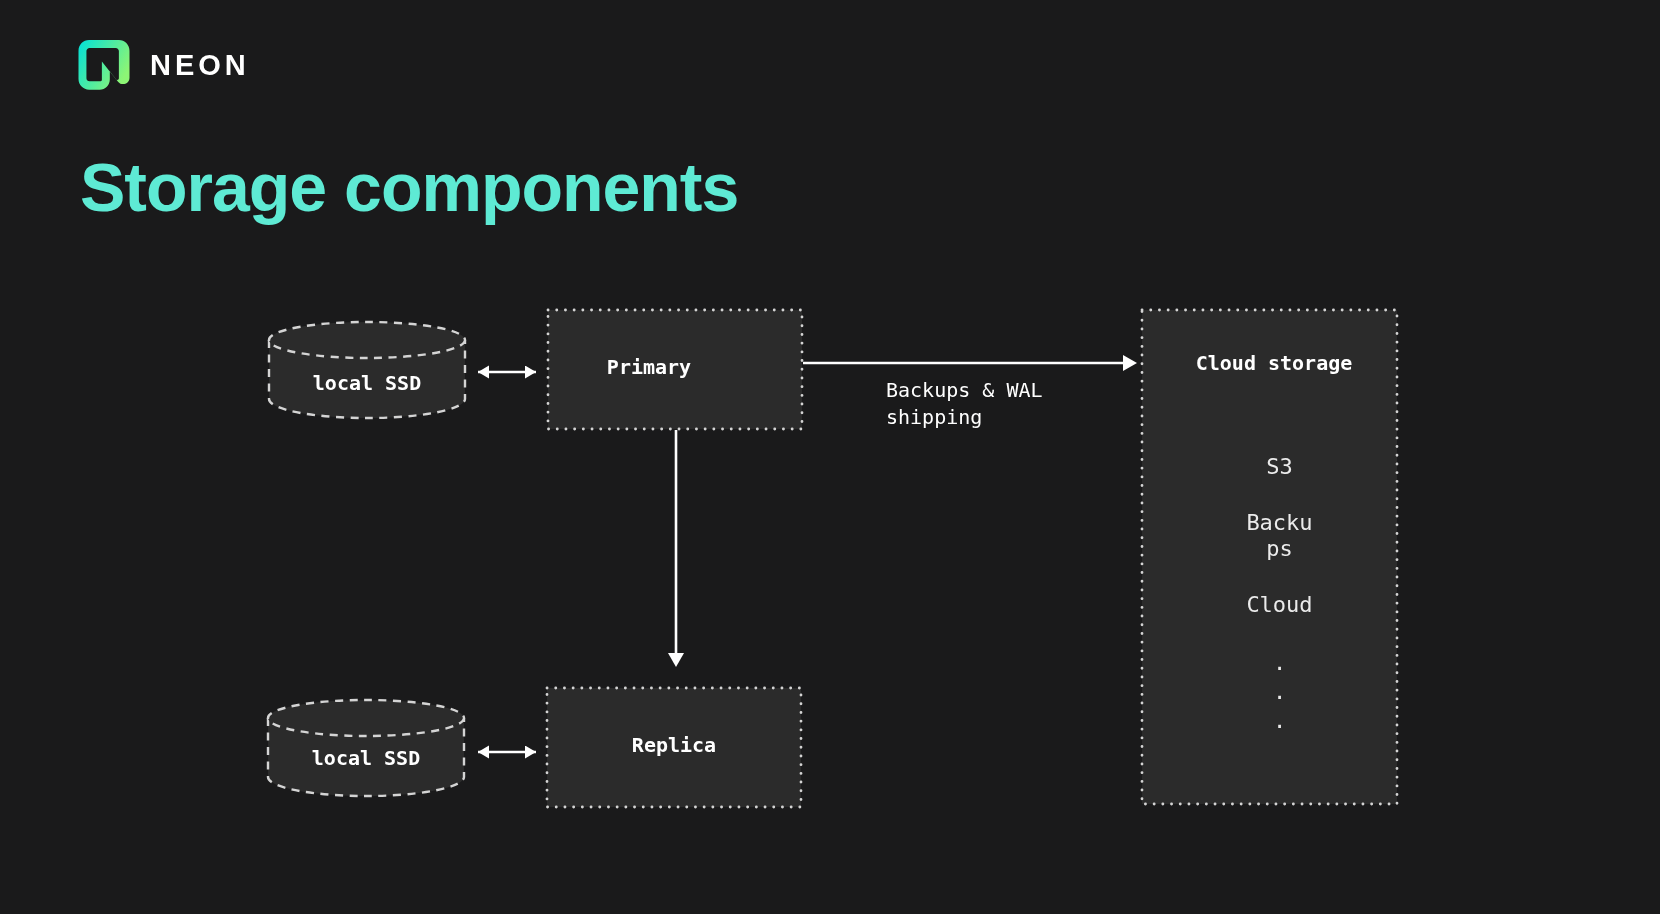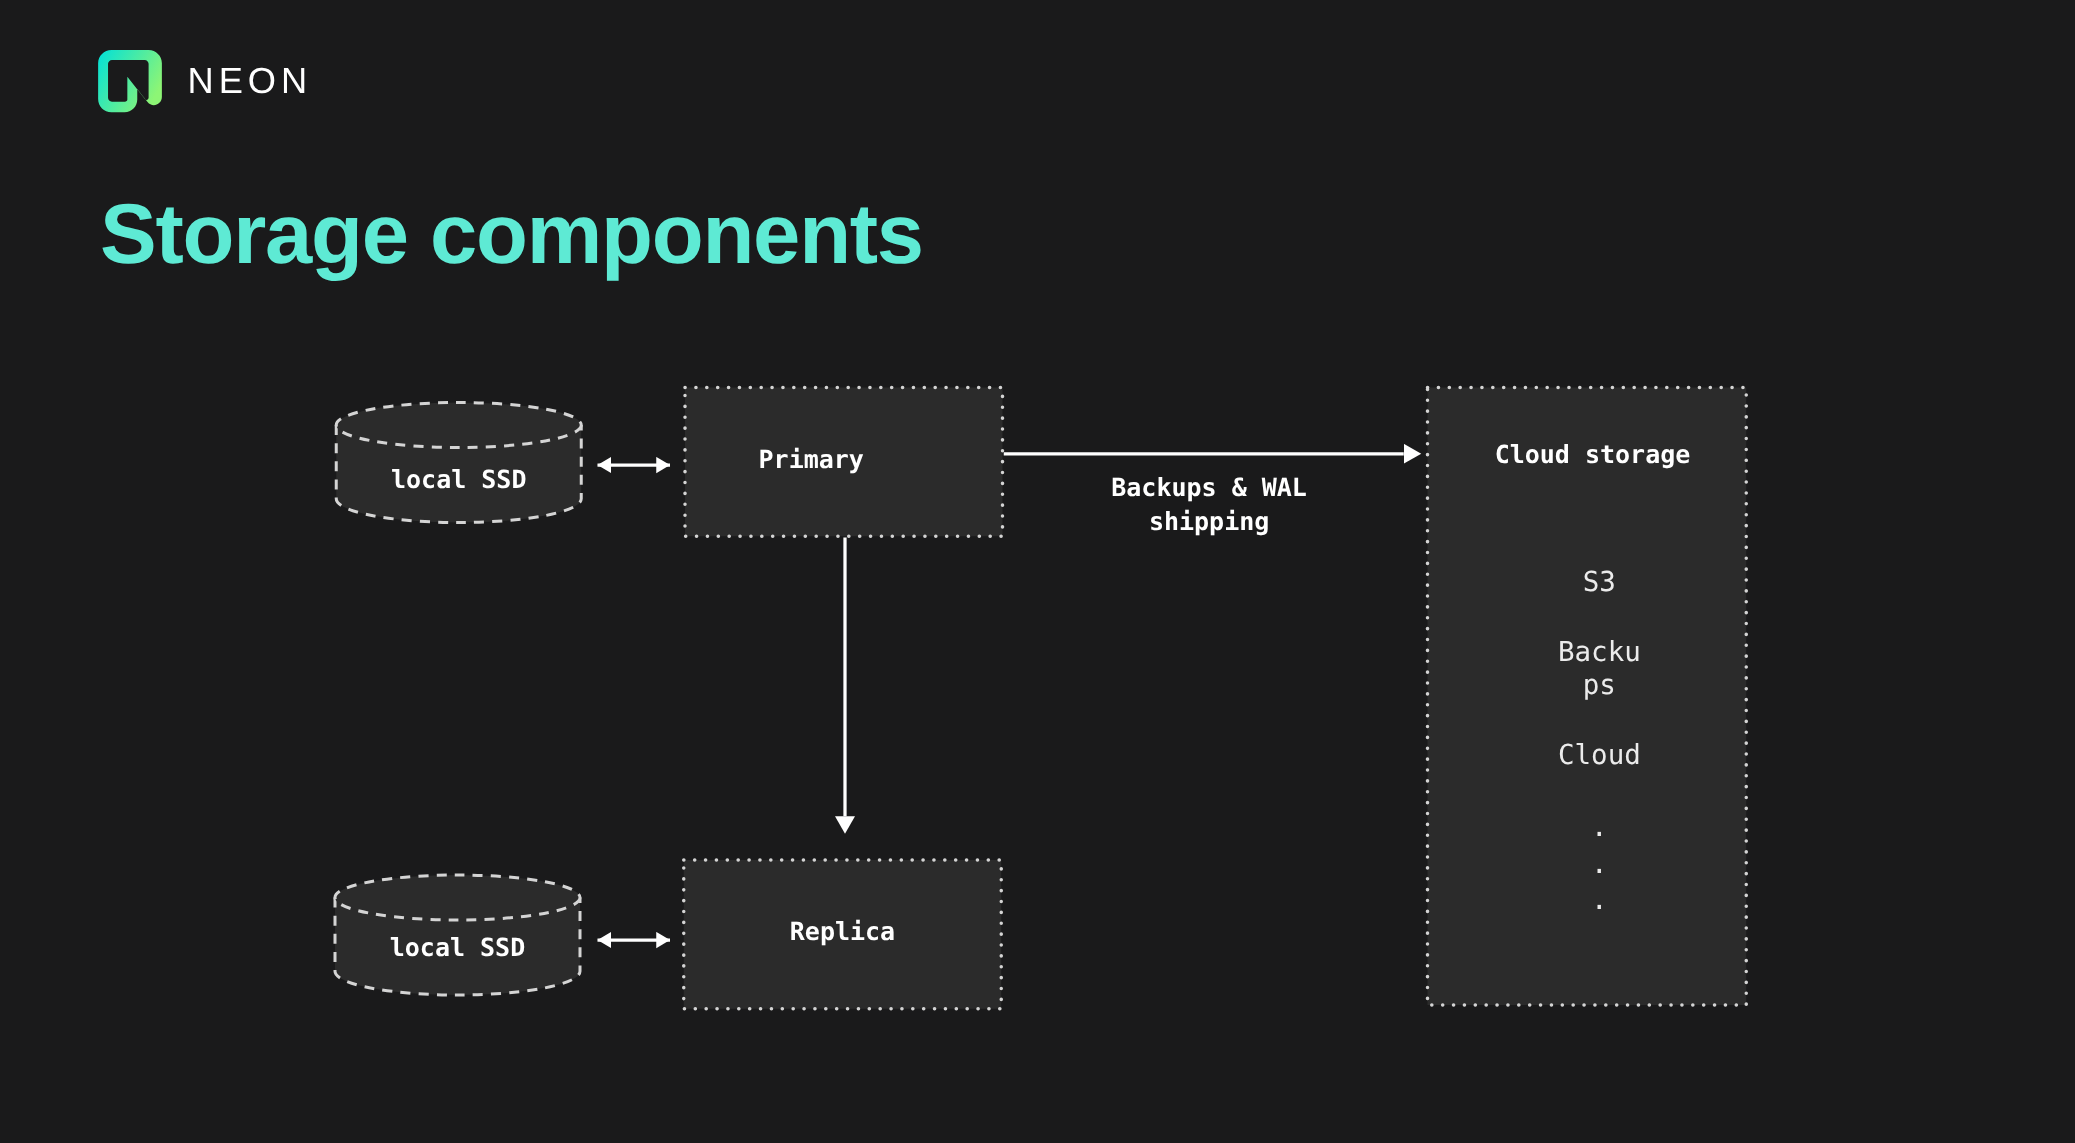--- a/index.html
+++ b/index.html
@@ -12,21 +12,21 @@
   }
   .slide { position: absolute; inset: 0; }
 
   
   .brand { position: absolute; left: 78px; top: 40px; display: flex; align-items: center; }
   .brand svg { width: 52px; height: 51px; display: block; }
   .wordmark {
     margin-left: 20px;
     color: #ffffff;
     font-size: 29px;
-    font-weight: 400;
+    font-weight: 700;
     letter-spacing: 4px;
   }
 
   
   .page-title {
     position: absolute;
     left: 80px; top: 150px;
     margin: 0;
     color: #5eead4;
     font-size: 68px;
@@ -51,25 +51,24 @@
   .lbl-primary     { left: 548px; top: 354px; width: 202px; }
   .lbl-replica     { left: 547px; top: 732px; width: 254px; }
   .lbl-ssd-bottom  { left: 266px; top: 745px; width: 200px; }
   .lbl-cloud-title { left: 1142px; top: 350px; width: 264px; }
 
   .edge-label {
     position: absolute;
     left: 886px; top: 377px;
     width: 13.5ch;
     font-family: "DejaVu Sans Mono", "Liberation Mono", monospace;
-    font-weight: 700;
+    font-weight: 400;
     font-size: 20px;
     line-height: 27px;
     color: #ffffff;
-    text-align: center;
   }
 
   .providers {
     position: absolute;
     left: 1142px; top: 454px; width: 275px;
     font-family: "DejaVu Sans Mono", "Liberation Mono", monospace;
     font-weight: 400;
     font-size: 22px;
     color: #ebebeb;
     text-align: center;

